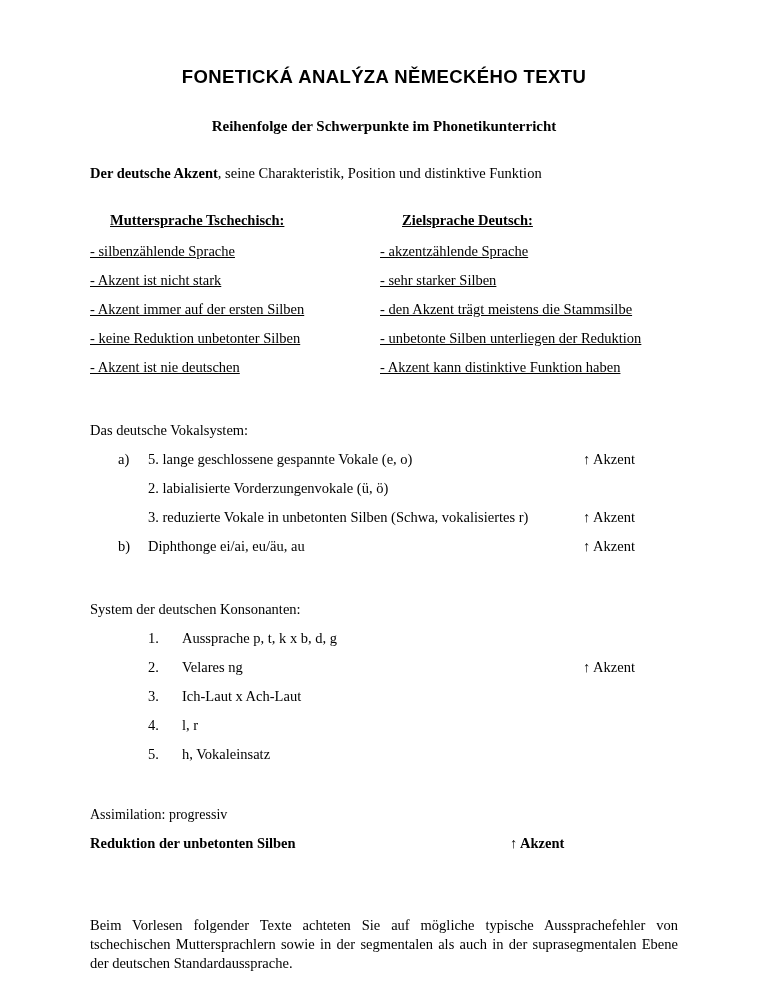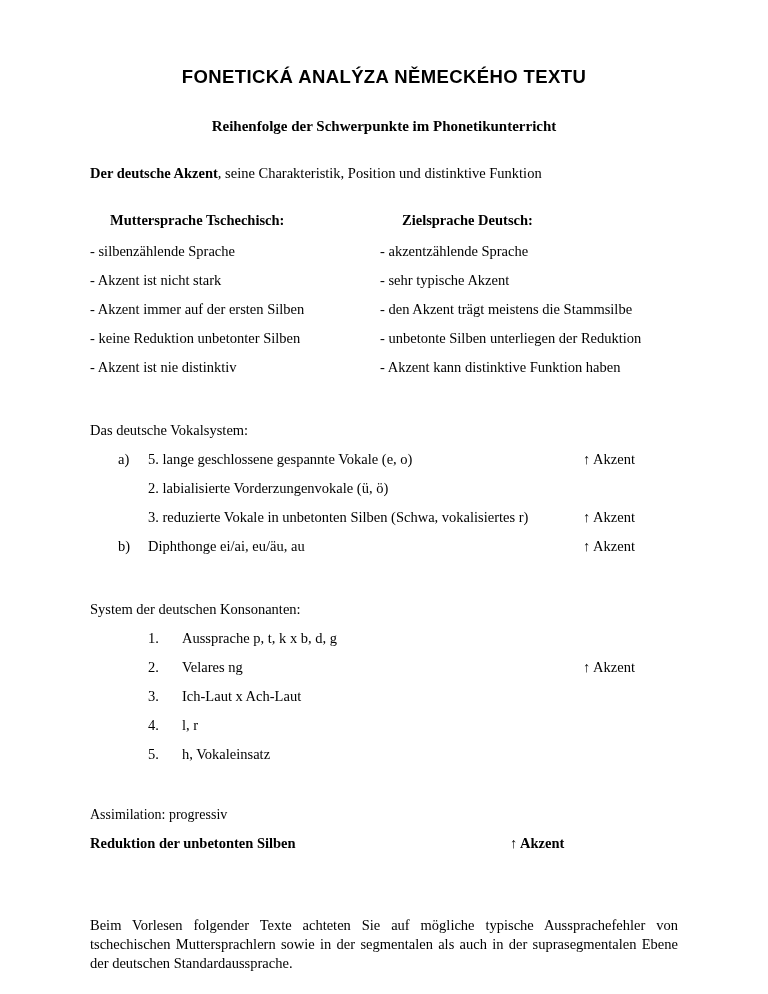--- a/index.html
+++ b/index.html
@@ -39,20 +39,21 @@
   .intro-line {
     margin-top: 30px;
     font-size: 14.5px;
   }
   .intro-line .bold {
     font-weight: bold;
   }
   
   .compare {
     margin-top: 30px;
+    text-decoration: underline;
   }
   .compare-row {
     display: flex;
     margin-bottom: 12px;
   }
   .compare-row.heads {
     margin-bottom: 14px;
   }
   .col-a {
     width: 290px;
@@ -141,32 +142,32 @@
     <div class="compare-row heads">
       <div class="col-a col-head">Muttersprache Tschechisch:</div>
       <div class="col-b col-head">Zielsprache  Deutsch:</div>
     </div>
     <div class="compare-row">
       <div class="col-a">- silbenzählende Sprache</div>
       <div class="col-b">-  akzentzählende Sprache</div>
     </div>
     <div class="compare-row">
       <div class="col-a">-  Akzent ist nicht stark</div>
-      <div class="col-b">-  sehr typische Akzent</div>
+      <div class="col-b">-  sehr starker Silben</div>
     </div>
     <div class="compare-row">
       <div class="col-a">-  Akzent immer auf der ersten Silben</div>
       <div class="col-b">-  den Akzent trägt meistens die Stammsilbe</div>
     </div>
     <div class="compare-row">
       <div class="col-a">-  keine Reduktion unbetonter Silben</div>
       <div class="col-b">-  unbetonte Silben unterliegen der Reduktion</div>
     </div>
     <div class="compare-row">
-      <div class="col-a">-  Akzent ist nie distinktiv</div>
+      <div class="col-a">-  Akzent ist nie deutschen</div>
       <div class="col-b">-  Akzent kann distinktive Funktion haben</div>
     </div>
   </div>
 
   <div class="section-head">Das deutsche Vokalsystem:</div>
 
   <div class="list-line">
     <div class="marker">a)</div>
     <div class="list-text">5. lange geschlossene gespannte Vokale (e, o)</div>
     <div class="akzent">↑ Akzent</div>

